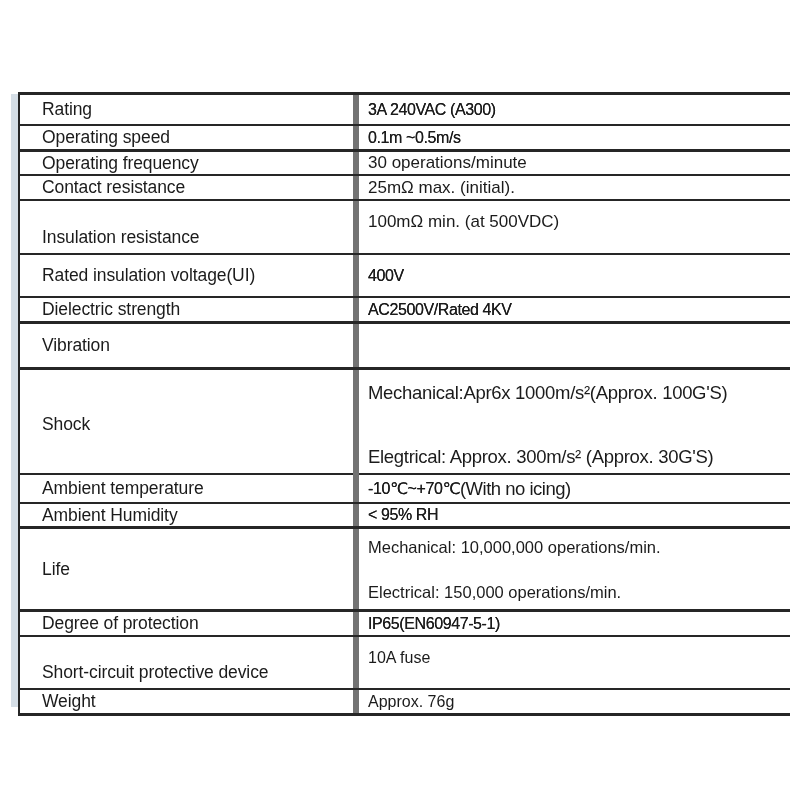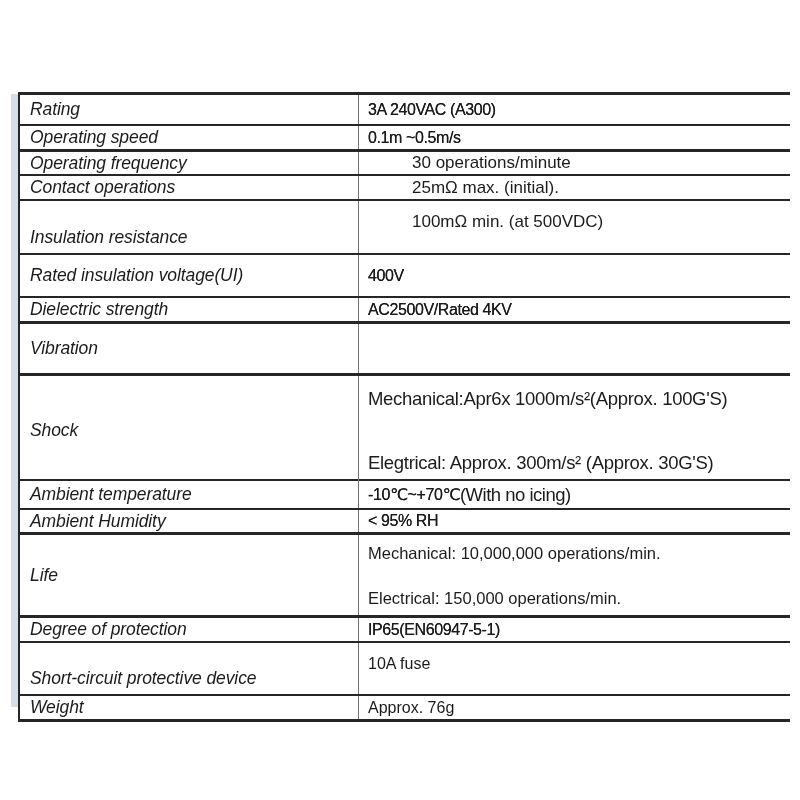--- a/index.html
+++ b/index.html
@@ -41,36 +41,35 @@
     box-sizing: border-box;
   }
   .row.thick { border-bottom-width: 3px; }
   .cell {
     display: flex;
     align-items: center;
     box-sizing: border-box;
     min-width: 0;
   }
   .cell.label {
-    border-right: 1px solid #737373;
-    padding-left: 10px;
+    border-right: 6px solid #737373;
+    padding-left: 22px;
     font-size: 17.5px;
     letter-spacing: -0.1px;
-    font-style: italic;
   }
   .cell.value { padding-left: 9px; }
   .cell.bottom-align { align-items: flex-end; padding-bottom: 5px; }
   .cell.top-shift { transform: translateY(-5px); }
   .val-lg {
     font-size: 16px;
     letter-spacing: -0.4px;
     text-shadow: 0 0 0.6px currentColor;
     white-space: nowrap;
   }
-  .val-md { font-size: 17px; white-space: nowrap; margin-left: 44px; }
+  .val-md { font-size: 17px; white-space: nowrap; }
   .val-sm { font-size: 16px; white-space: nowrap; }
   .val-note { font-size: 18.5px; letter-spacing: -0.5px; }
   .two-line {
     flex-direction: column;
     align-items: flex-start;
     justify-content: center;
     gap: 19px;
   }
   .shock-lines { line-height: 45px; font-size: 18.5px; letter-spacing: -0.3px; }
   .life-lines  { line-height: 26px; font-size: 16.5px; }
@@ -106,21 +105,21 @@
       <div class="cell label">
           <span>Operating frequency</span>
         </div>
       <div class="cell value">
           <span class="val-md">30 operations/minute</span>
         </div>
     </div>
 
     <div class="row" style="height:25px">
       <div class="cell label">
-          <span>Contact operations</span>
+          <span>Contact resistance</span>
         </div>
       <div class="cell value">
           <span class="val-md">25mΩ max. (initial).</span>
         </div>
     </div>
 
     <div class="row" style="height:54px">
       <div class="cell label bottom-align">
           <span>Insulation resistance</span>
         </div>
@@ -140,21 +139,21 @@
 
     <div class="row thick" style="height:26px">
       <div class="cell label">
           <span>Dielectric strength</span>
         </div>
       <div class="cell value">
           <span class="val-lg">AC2500V/Rated 4KV</span>
         </div>
     </div>
 
-    <div class="row thick" style="height:52px">
+    <div class="row thick" style="height:46px">
       <div class="cell label">
           <span>Vibration</span>
         </div>
       <div class="cell value">
           <span class="val-md"></span>
         </div>
     </div>
 
     <div class="row" style="height:105px">
       <div class="cell label">

